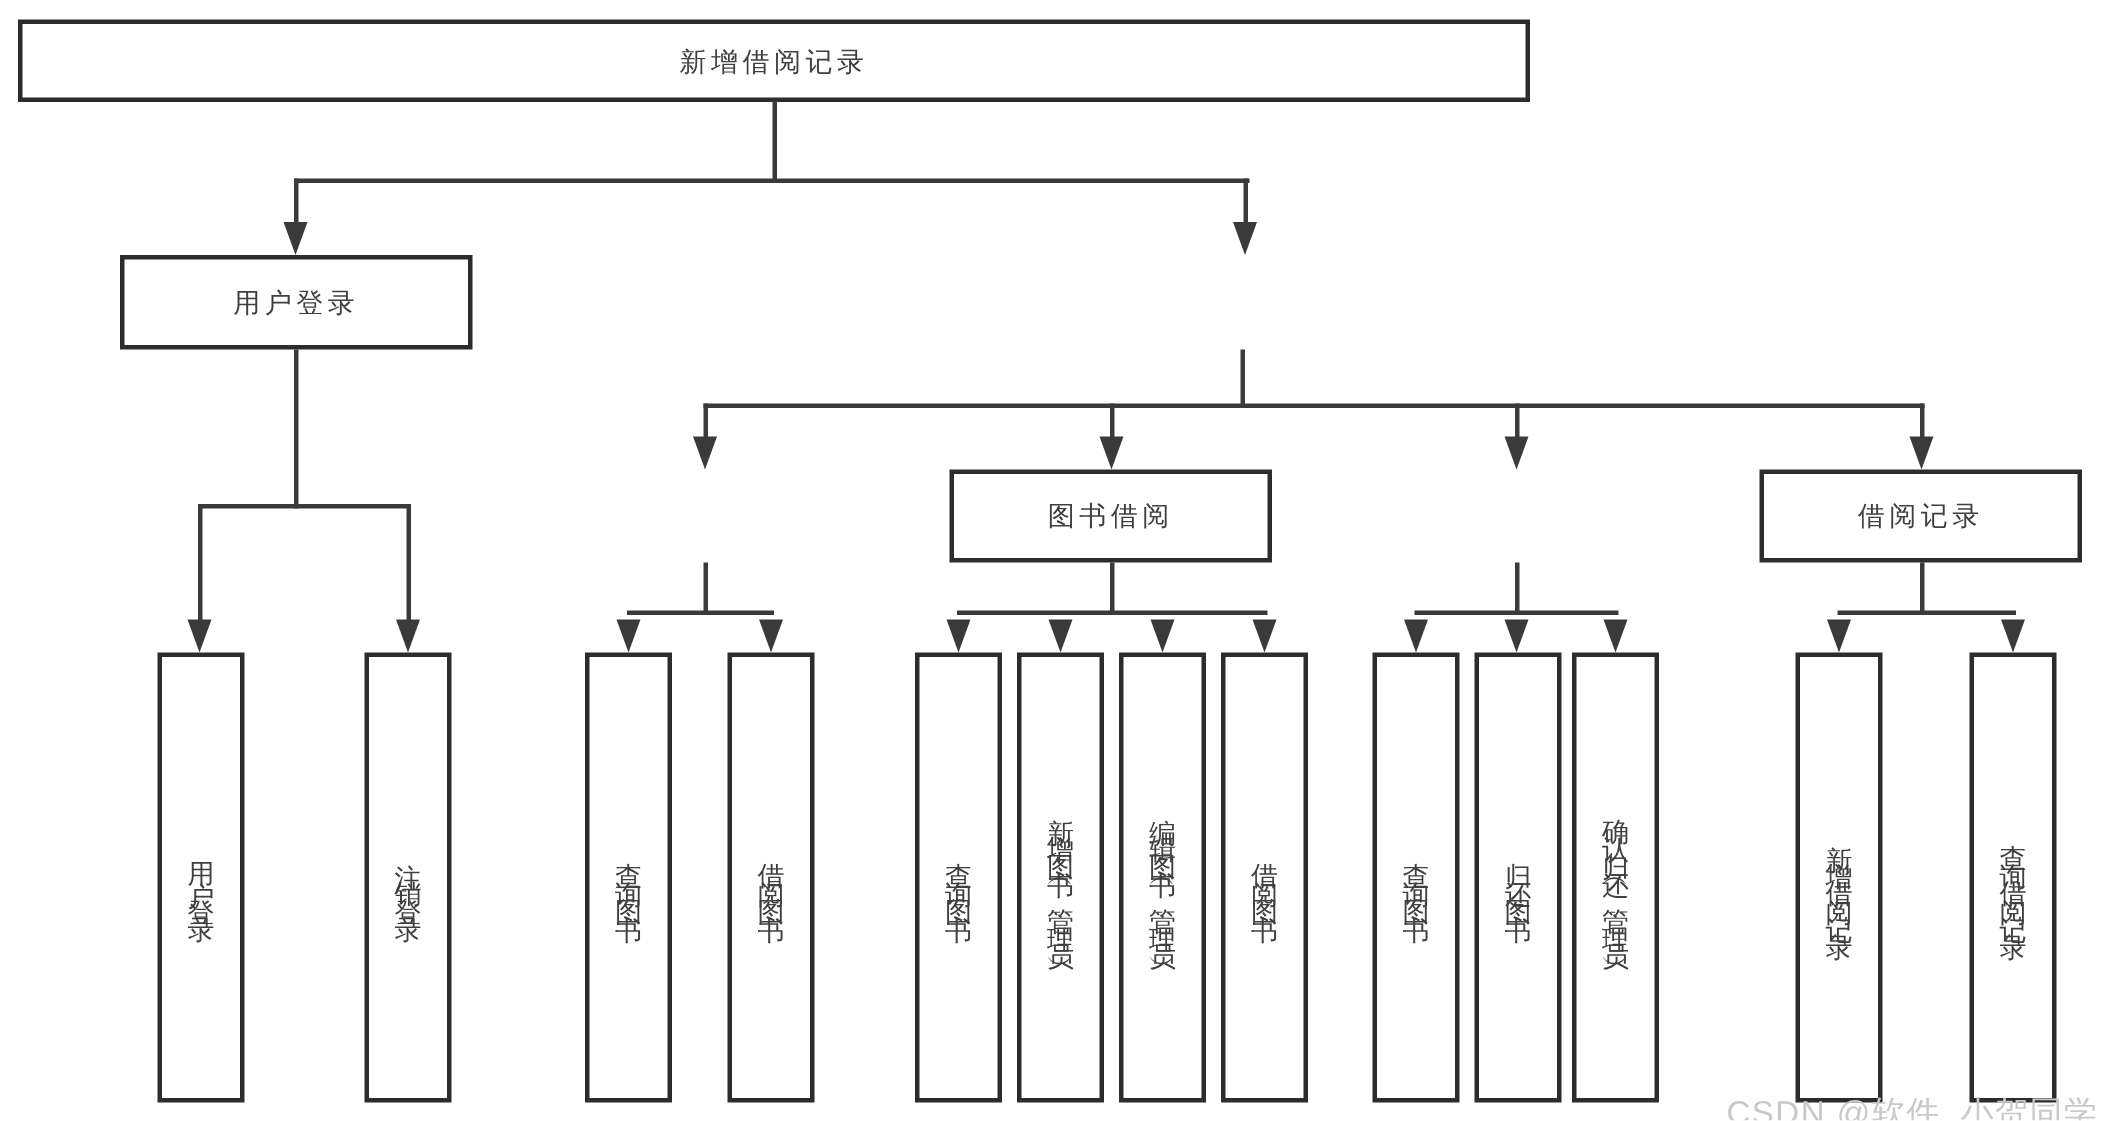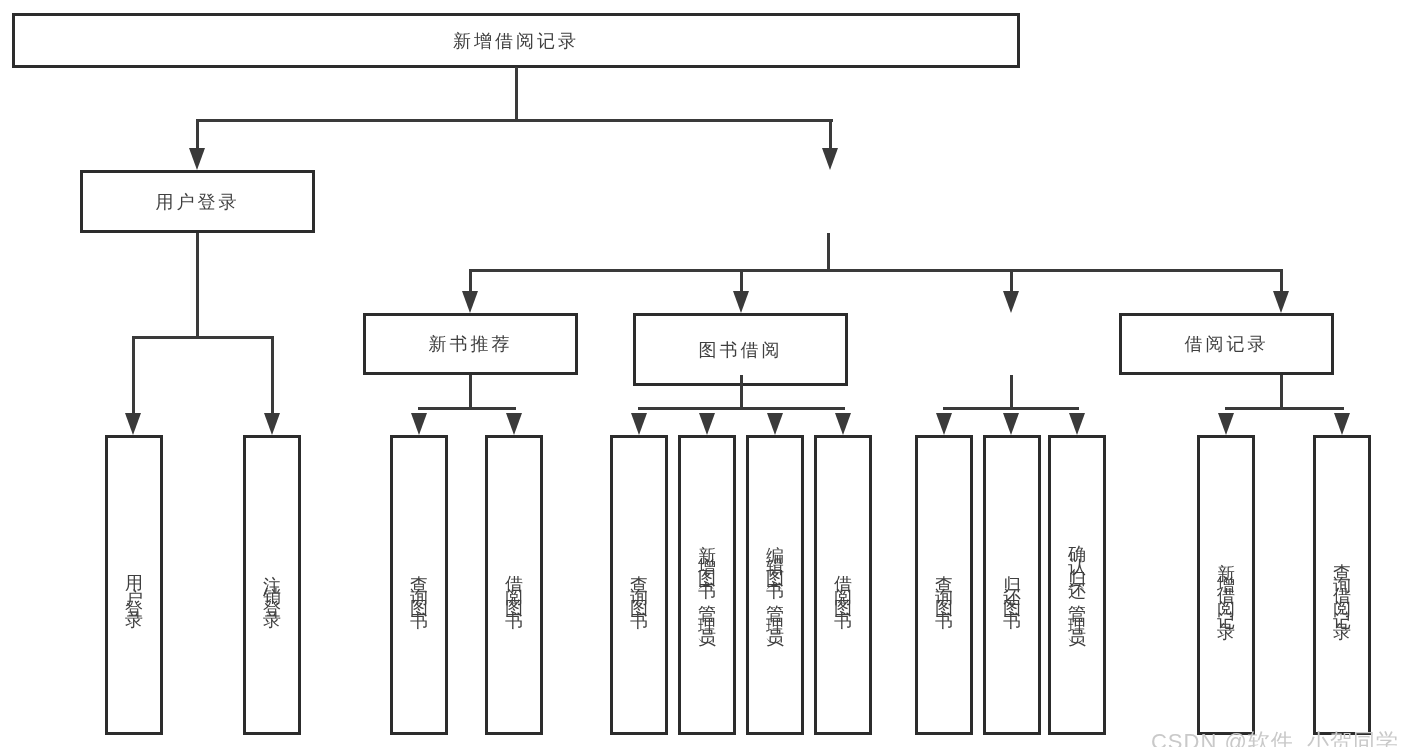--- a/index.html
+++ b/index.html
@@ -82,23 +82,22 @@
   <div class="hline" style="left:469px;top:269px;width:814px;"></div>
   <div class="vline" style="left:469px;top:269px;height:26px;"></div>
   <div class="vline" style="left:740px;top:269px;height:26px;"></div>
   <div class="vline" style="left:1010px;top:269px;height:26px;"></div>
   <div class="vline" style="left:1280px;top:269px;height:26px;"></div>
   <div class="arrow" style="left:462px;top:291px;"></div>
   <div class="arrow" style="left:733px;top:291px;"></div>
   <div class="arrow" style="left:1003px;top:291px;"></div>
   <div class="arrow" style="left:1273px;top:291px;"></div>
 
-  <div class="box" style="left:363px;top:313px;width:215px;height:62px;">新书推荐</div>
-  <div class="box" style="left:633px;top:313px;width:215px;height:73px;">图书借阅</div>
-  <div class="box" style="left:1119px;top:313px;width:215px;height:62px;">借阅记录</div>
+  <div class="box" style="left:633px;top:313px;width:215px;height:62px;">图书借阅</div>
+  <div class="box" style="left:1173px;top:313px;width:215px;height:62px;">借阅记录</div>
 
   <div class="vline" style="left:469px;top:375px;height:33px;"></div>
   <div class="hline" style="left:418px;top:407px;width:98px;"></div>
   <div class="arrow" style="left:411px;top:413px;"></div>
   <div class="arrow" style="left:506px;top:413px;"></div>
 
   <div class="vline" style="left:740px;top:375px;height:33px;"></div>
   <div class="hline" style="left:638px;top:407px;width:207px;"></div>
   <div class="arrow" style="left:631px;top:413px;"></div>
   <div class="arrow" style="left:699px;top:413px;"></div>

